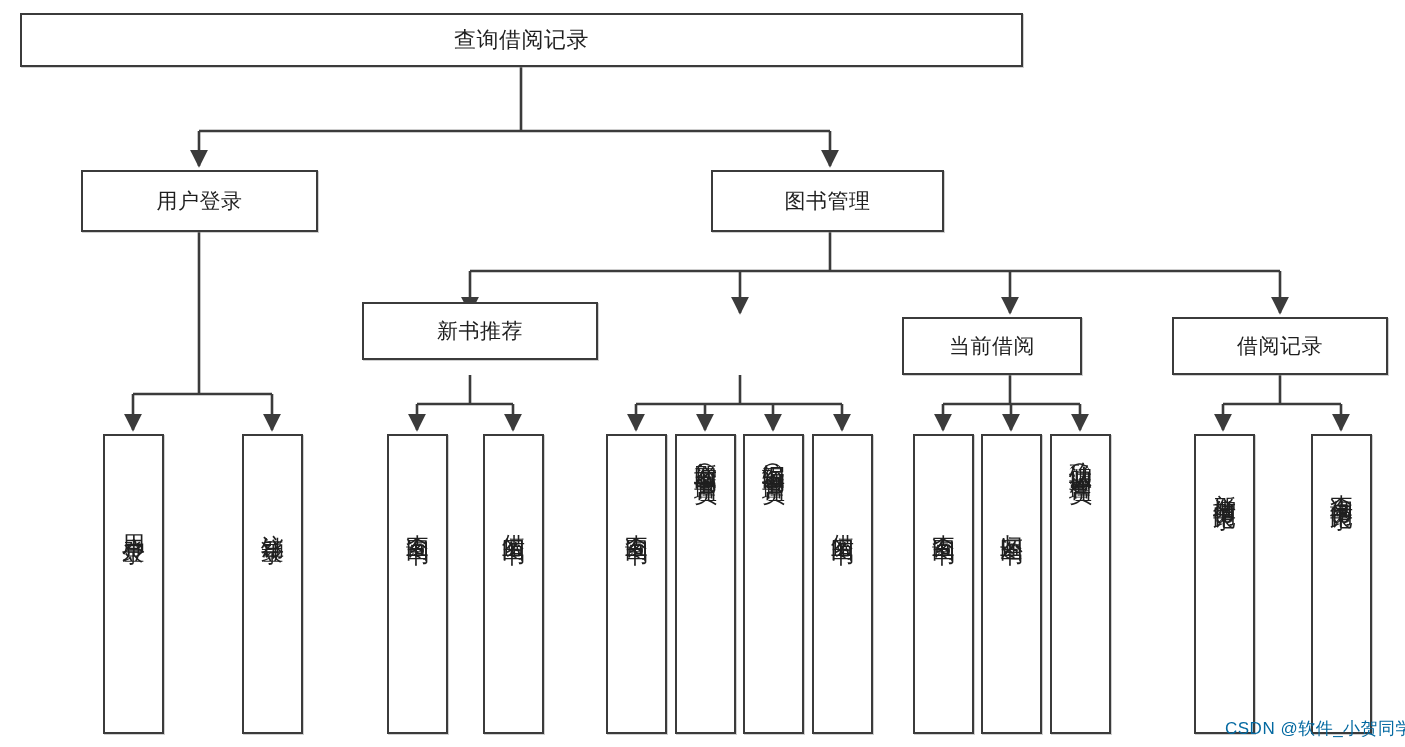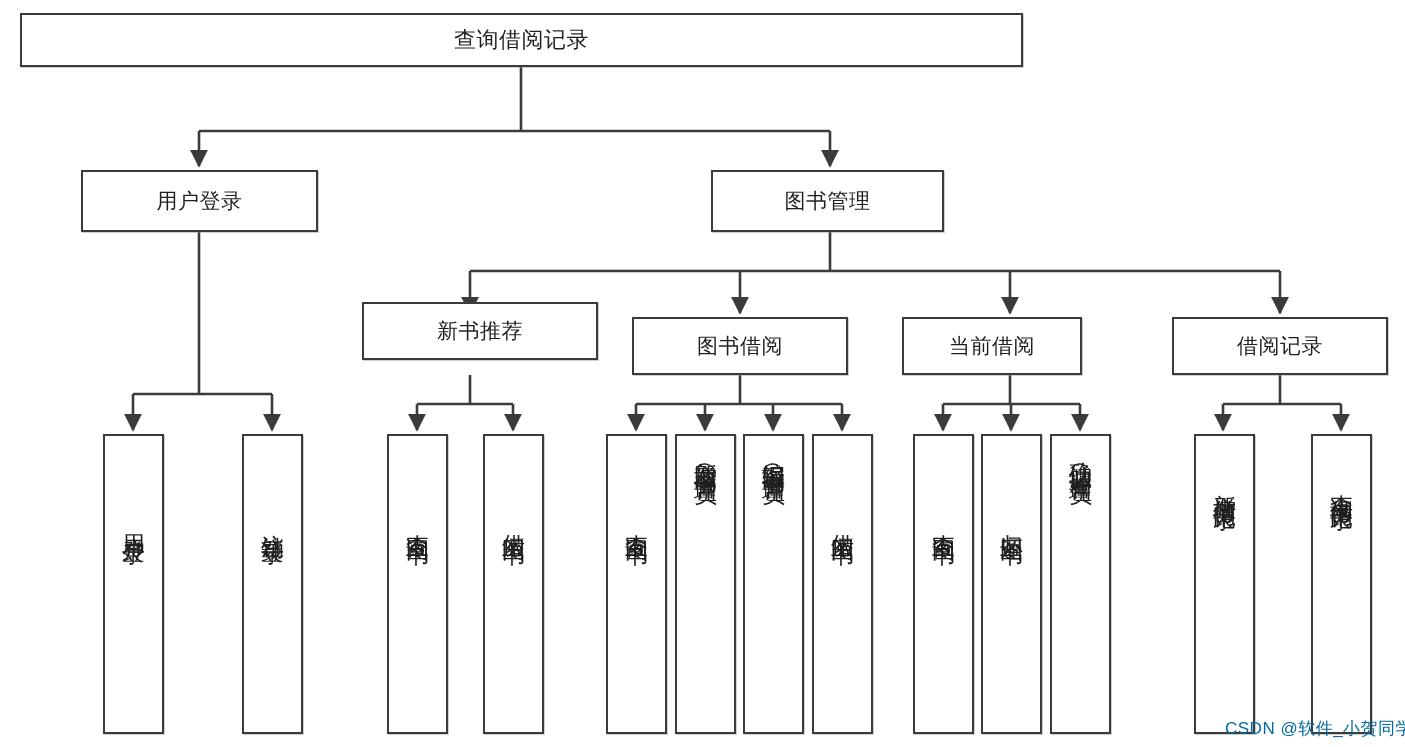--- a/index.html
+++ b/index.html
@@ -130,23 +130,20 @@
   <div class="node horiz" style="left:81px; top:170px; width:237px; height:62px;">
     <span class="label">用户登录</span>
   </div>
   <div class="node horiz" style="left:711px; top:170px; width:233px; height:62px;">
     <span class="label">图书管理</span>
   </div>
 
   <div class="node horiz" style="left:362px; top:302px; width:236px; height:58px;">
     <span class="label">新书推荐</span>
   </div>
-  <div class="node horiz" style="left:632px; top:317px; width:216px; height:58px;">
-    <span class="label">图书借阅</span>
-  </div>
   <div class="node horiz" style="left:902px; top:317px; width:180px; height:58px;">
     <span class="label">当前借阅</span>
   </div>
   <div class="node horiz" style="left:1172px; top:317px; width:216px; height:58px;">
     <span class="label">借阅记录</span>
   </div>
 
   <div class="node vert" style="left:103px; top:434px; width:61px; height:300px; padding-top:80px;">
     <span class="label">用户登录</span>
   </div>

